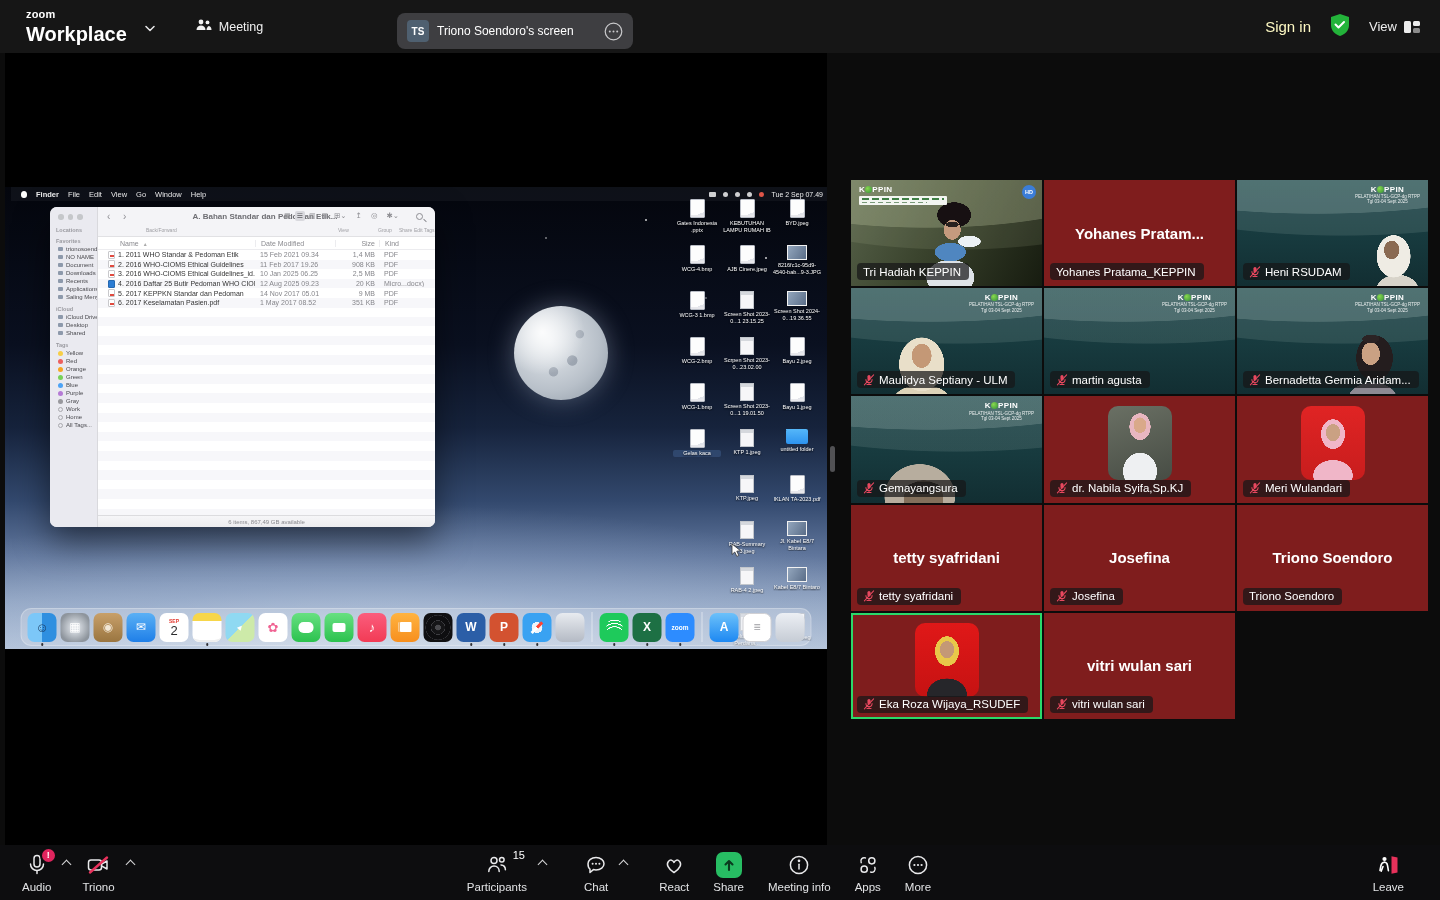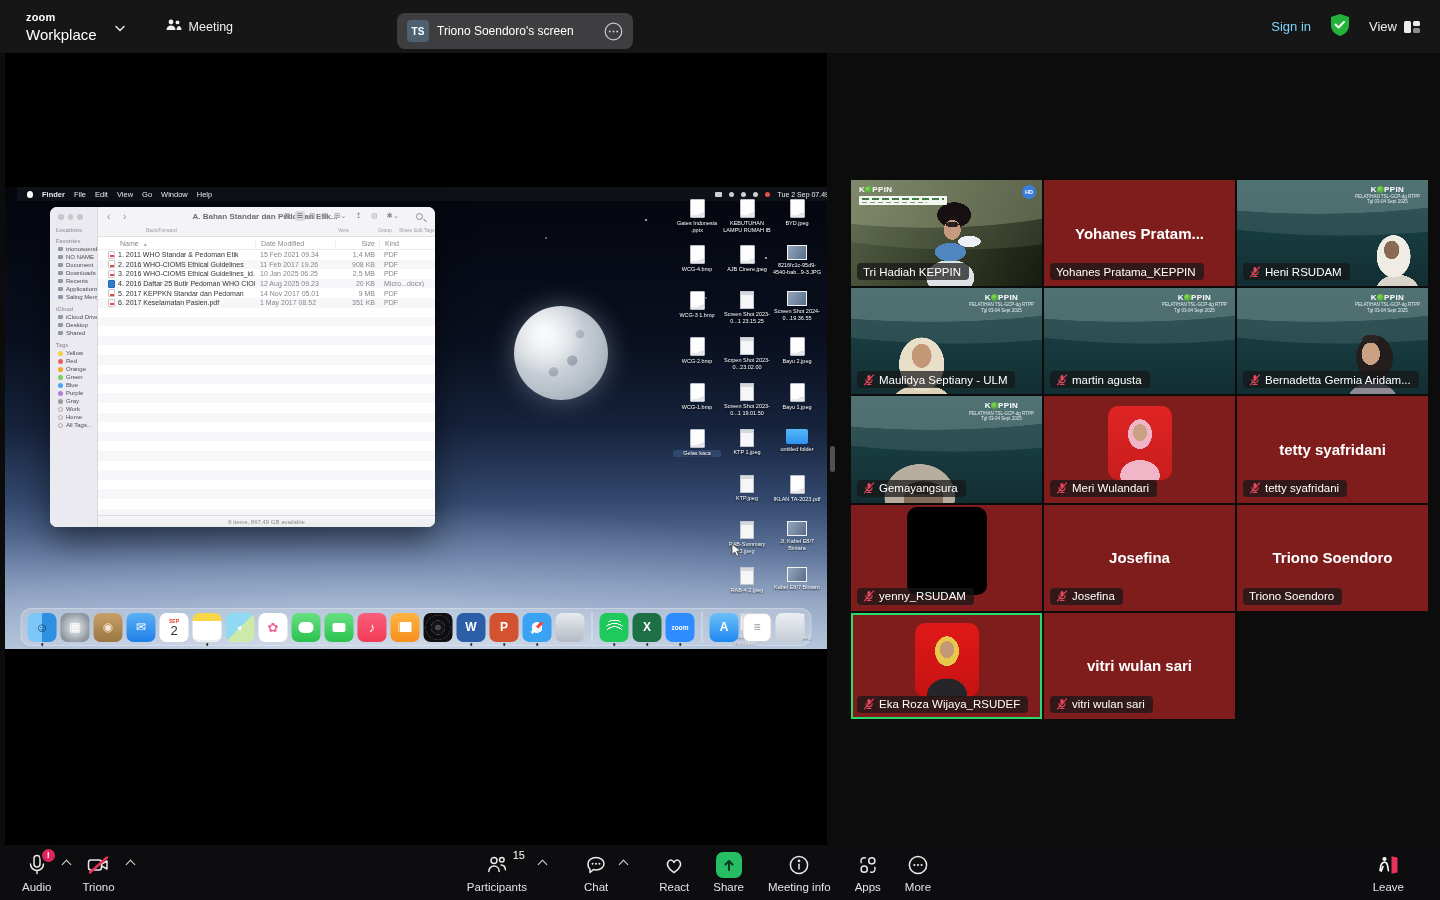--- a/index.html
+++ b/index.html
@@ -3,47 +3,47 @@
 <meta charset="utf-8">
 <style>
   * { margin:0; padding:0; box-sizing:border-box; }
   html,body { width:1440px; height:900px; background:#0c0c0c; font-family:"Liberation Sans",sans-serif; overflow:hidden; }
   .screen { position:absolute; inset:0; width:1440px; height:900px; background:#0c0c0c; }
 
   
   .top-bar { position:absolute; left:0; top:0; width:1440px; height:53px; background:#161616; display:flex; align-items:center; }
   .logo { margin-left:26px; display:flex; flex-direction:column; line-height:1; color:#fff; }
   .logo-zoom { font-size:11px; font-weight:bold; letter-spacing:.2px; }
-  .logo-wp { font-size:15px; font-weight:normal; margin-top:4px; }
+  .logo-wp { font-size:20px; font-weight:bold; margin-top:4px; }
   .logo-caret { margin-left:18px; color:#bdbdbd; cursor:pointer; }
   .meeting-tab { margin-left:40px; display:flex; align-items:center; gap:7px; color:#f0f0f0; font-size:12.5px; cursor:pointer; }
   .share-tab { position:absolute; left:397px; top:13px; width:236px; height:36px; background:#3e3e41; border-radius:8px; display:flex; align-items:center; padding:0 10px; gap:8px; color:#fff; font-size:12px; cursor:pointer; }
   .ts-badge { width:22px; height:22px; border-radius:4px; background:#4f6070; color:#fff; font-size:10px; font-weight:bold; display:flex; align-items:center; justify-content:center; }
   .tab-more { margin-left:auto; display:flex; }
   .tb-right { margin-left:auto; margin-right:20px; display:flex; align-items:center; gap:18px; }
-  .signin { color:#7dd3fc; font-size:13px; cursor:pointer; }
+  .signin { color:#fef9c3; font-size:15px; cursor:pointer; }
   .view-btn { display:flex; align-items:center; gap:7px; color:#ededed; font-size:13px; cursor:pointer; }
 
   
   .share-area { position:absolute; left:5px; top:53px; width:822px; height:792px; background:#000; }
   .desktop { position:absolute; left:0; top:134px; width:822px; height:462px; overflow:hidden;
     background:
       radial-gradient(ellipse 900px 260px at 45% 108%, rgba(235,242,252,.55) 0%, rgba(170,190,220,.35) 40%, transparent 70%),
       linear-gradient(180deg,#04060d 0%,#0a1020 34%,#16233c 52%,#33496e 68%,#61779d 80%,#92a5c2 90%,#b9c7da 100%); }
   .stars { position:absolute; left:120px; top:20px; width:2px; height:2px; border-radius:50%; background:#fff; opacity:.8;
     box-shadow: 60px 14px #fff, 170px 40px rgba(255,255,255,.7), 300px 8px #fff, 420px 30px rgba(255,255,255,.6), 520px 12px #fff, 40px 80px rgba(255,255,255,.5), 640px 50px #fff, 240px 66px rgba(255,255,255,.6), 580px 90px rgba(255,255,255,.5), 130px 120px rgba(255,255,255,.4); }
   .moon { position:absolute; left:509px; top:119px; width:94px; height:94px; border-radius:50%;
     background:
       radial-gradient(circle at 30% 28%, rgba(255,255,255,.9), transparent 45%),
       radial-gradient(circle at 62% 58%, rgba(120,130,145,.55) 6%, transparent 7%),
       radial-gradient(circle at 42% 70%, rgba(120,130,145,.5) 5%, transparent 6%),
       radial-gradient(circle at 70% 30%, rgba(120,130,145,.45) 4%, transparent 5%),
       radial-gradient(circle at 38% 38%, #e6eaee, #b8c0c9 60%, #8c97a4 100%);
     box-shadow:0 0 26px rgba(200,215,240,.35); }
-  .menu-bar { position:absolute; left:12px; top:0; width:822px; height:14px; background:rgba(18,20,28,.78); display:flex; align-items:center; padding:0 10px; color:rgba(255,255,255,.92); font-size:7.5px; gap:9px; }
+  .menu-bar { position:absolute; left:6px; top:0; width:822px; height:14px; background:rgba(18,20,28,.78); display:flex; align-items:center; padding:0 10px; color:rgba(255,255,255,.92); font-size:7.5px; gap:9px; }
   .apple-ic { width:6px; height:7px; border-radius:50% 50% 46% 46%; background:#fff; }
   .menu-bar .mi.first { font-weight:bold; }
   .mb-right { margin-left:auto; display:flex; align-items:center; gap:7px; }
   .mb-ic { width:7px; height:5px; background:rgba(255,255,255,.8); border-radius:1px; }
   .mb-ic.round { width:5px; height:5px; border-radius:50%; }
   .mb-ic.red { background:#e05548; width:5px; height:5px; border-radius:50%; }
   .mb-clock { font-size:7px; }
 
   
   .finder { position:absolute; left:45px; top:20px; width:385px; height:320px; background:#fff; border-radius:7px; overflow:hidden; box-shadow:0 14px 34px rgba(0,0,0,.5); }
@@ -778,62 +778,62 @@
               <path d="M3.4 6.3a3.6 3.6 0 0 0 7.2 0"></path>
               <line x1="7" y1="10.2" x2="7" y2="11.8"></line>
               <line x1="4.6" y1="12.3" x2="9.4" y2="12.3"></line>
               <line x1="1.6" y1="12.8" x2="12.4" y2="1"></line>
             </g>
           </svg>
           <span>Gemayangsura</span>
         </div>
       </div>
       <div class="tile">
-        <div class="av av-meri"></div>
+        <div class="av av-nabila"></div>
         <div class="tile-label">
           <svg viewBox="0 0 14 14" width="12" height="12">
             <g stroke="#e8485f" stroke-width="1.2" fill="none" stroke-linecap="round">
               <rect x="5.2" y="1.2" width="3.6" height="6.4" rx="1.8" fill="#e8485f" stroke="none"></rect>
               <path d="M3.4 6.3a3.6 3.6 0 0 0 7.2 0"></path>
               <line x1="7" y1="10.2" x2="7" y2="11.8"></line>
               <line x1="4.6" y1="12.3" x2="9.4" y2="12.3"></line>
               <line x1="1.6" y1="12.8" x2="12.4" y2="1"></line>
             </g>
           </svg>
-          <span>Meri Wulandari</span>
-        </div>
-      </div>
-      <div class="tile">
-        <div class="center-name">tetty syafridani</div>
+          <span>dr. Nabila Syifa,Sp.KJ</span>
+        </div>
+      </div>
+      <div class="tile">
+        <div class="av av-meri"></div>
         <div class="tile-label">
           <svg viewBox="0 0 14 14" width="12" height="12">
             <g stroke="#e8485f" stroke-width="1.2" fill="none" stroke-linecap="round">
               <rect x="5.2" y="1.2" width="3.6" height="6.4" rx="1.8" fill="#e8485f" stroke="none"></rect>
               <path d="M3.4 6.3a3.6 3.6 0 0 0 7.2 0"></path>
               <line x1="7" y1="10.2" x2="7" y2="11.8"></line>
               <line x1="4.6" y1="12.3" x2="9.4" y2="12.3"></line>
               <line x1="1.6" y1="12.8" x2="12.4" y2="1"></line>
             </g>
           </svg>
-          <span>tetty syafridani</span>
-        </div>
-      </div>
-      <div class="tile">
-        <div class="black-box"></div>
+          <span>Meri Wulandari</span>
+        </div>
+      </div>
+      <div class="tile">
+        <div class="center-name">tetty syafridani</div>
         <div class="tile-label">
           <svg viewBox="0 0 14 14" width="12" height="12">
             <g stroke="#e8485f" stroke-width="1.2" fill="none" stroke-linecap="round">
               <rect x="5.2" y="1.2" width="3.6" height="6.4" rx="1.8" fill="#e8485f" stroke="none"></rect>
               <path d="M3.4 6.3a3.6 3.6 0 0 0 7.2 0"></path>
               <line x1="7" y1="10.2" x2="7" y2="11.8"></line>
               <line x1="4.6" y1="12.3" x2="9.4" y2="12.3"></line>
               <line x1="1.6" y1="12.8" x2="12.4" y2="1"></line>
             </g>
           </svg>
-          <span>yenny_RSUDAM</span>
+          <span>tetty syafridani</span>
         </div>
       </div>
       <div class="tile">
         <div class="center-name">Josefina</div>
         <div class="tile-label">
           <svg viewBox="0 0 14 14" width="12" height="12">
             <g stroke="#e8485f" stroke-width="1.2" fill="none" stroke-linecap="round">
               <rect x="5.2" y="1.2" width="3.6" height="6.4" rx="1.8" fill="#e8485f" stroke="none"></rect>
               <path d="M3.4 6.3a3.6 3.6 0 0 0 7.2 0"></path>
               <line x1="7" y1="10.2" x2="7" y2="11.8"></line>

